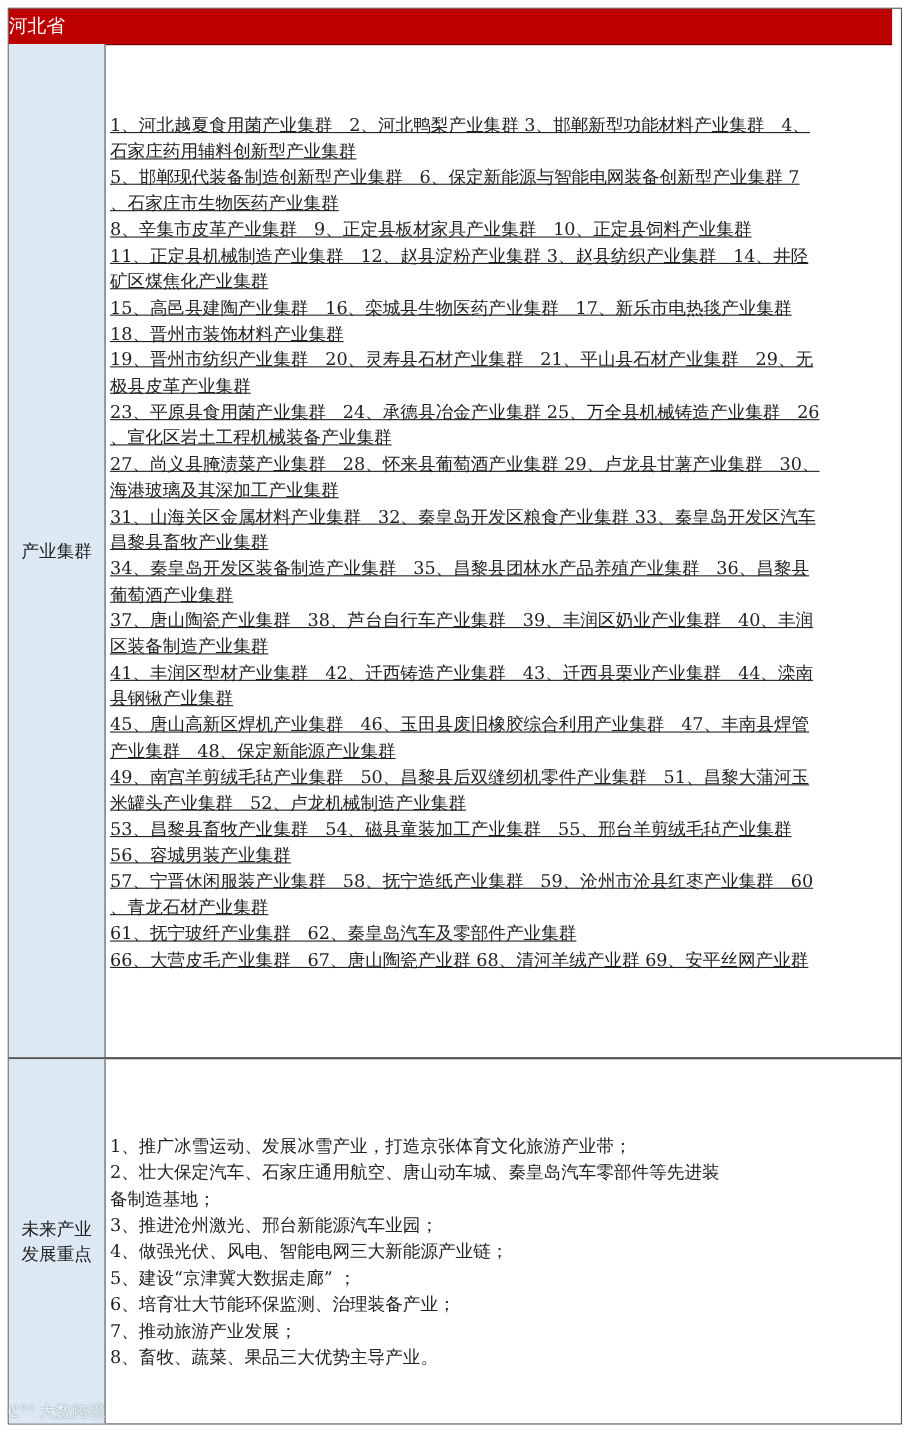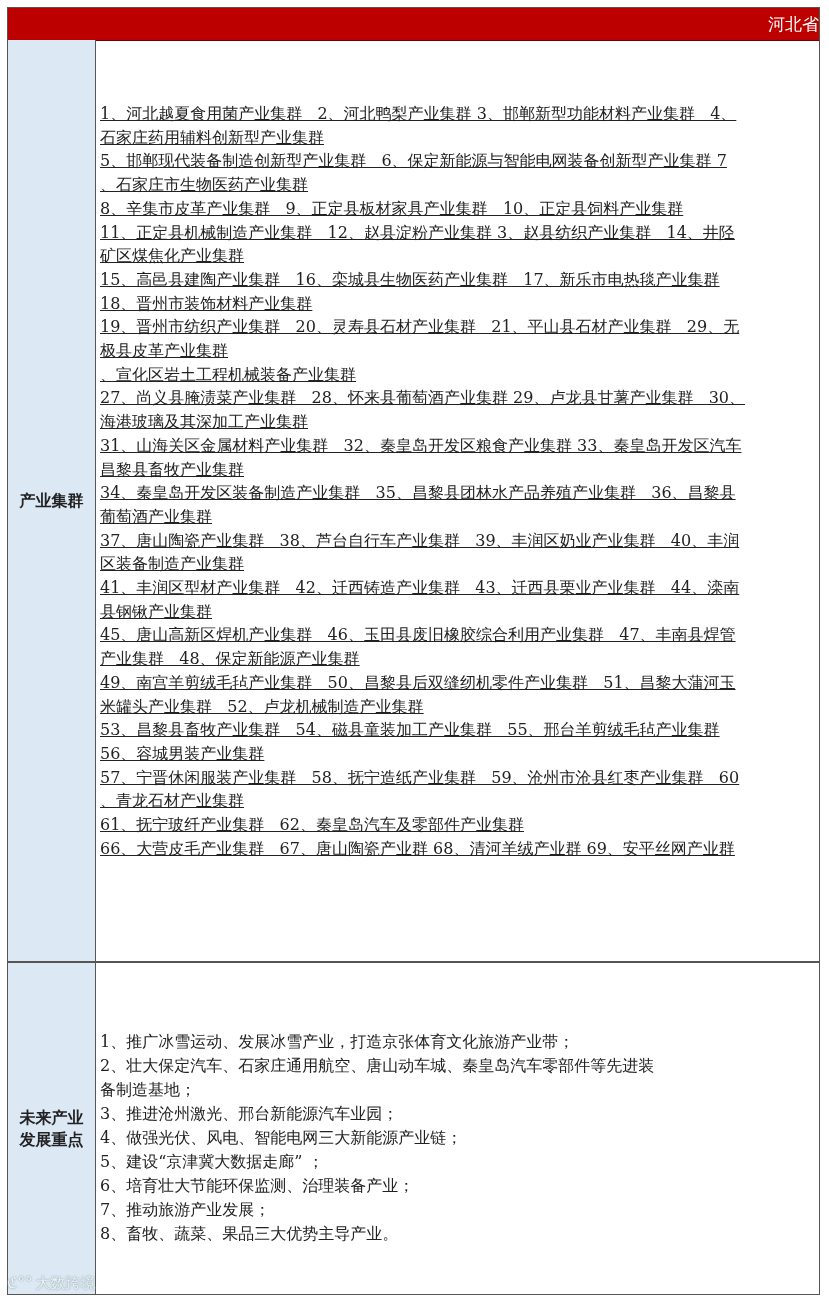--- a/index.html
+++ b/index.html
@@ -1,30 +1,30 @@
 <!DOCTYPE html>
 <html><head>
 <meta charset="utf-8">
 <style>
   html, body { margin: 0; padding: 0; background: #ffffff; }
   body { width: 829px; height: 1305px; position: relative; overflow: hidden;
          font-family: "DejaVu Serif", "Liberation Serif", serif; color: #222; }
   .table { position: absolute; left: 7px; top: 7px; width: 813px; height: 1288px;
            border: 1px solid #555; box-sizing: border-box; }
-  .header { position: absolute; left: 0; top: 0; right: 0; height: 32px;
-            background: #BC0000; color: #fff; text-align: right;
+  .header { position: absolute; left: 0; top: 0; right: 8px; height: 32px;
+            background: #BC0000; color: #fff; text-align: left;
             font-size: 17px; line-height: 32px; border-bottom: 1px solid #6b0000; }
   .row { position: absolute; left: 0; right: 0; }
   .row1 { top: 32px; height: 921px; border-bottom: 2px solid #555; }
   .row2 { top: 955px; bottom: 0; }
   .label { position: absolute; left: 0; top: 0; bottom: 0; width: 87px;
            background: #DCE8F4; border-right: 1px solid #555;
            display: flex; align-items: center; justify-content: center;
            font-size: 16px; line-height: 22px; text-align: center;
-           font-family: "DejaVu Sans", "Liberation Sans", sans-serif; color: #222; font-weight: bold; }
+           font-family: "DejaVu Sans", "Liberation Sans", sans-serif; color: #222; }
   .label span { display: block; padding: 0 4px; }
   .content { position: absolute; left: 89px; right: 0; top: 0; bottom: 0; }
   .clusters { position: absolute; left: 3px; top: 62px; width: 712px;
               font-size: 16px; line-height: 23.7px; margin: 0; padding: 0;
               list-style: none; }
   .clusters li { margin: 0; padding: 0; white-space: pre-wrap; text-decoration: underline; }
   .focus { position: absolute; left: 3px; top: 67px; width: 712px;
            font-size: 16px; line-height: 24px; margin: 0; padding: 0; list-style: none; }
   .focus li { margin: 0; padding: 0; }
   .watermark { position: absolute; left: 7px; top: 1274px; font-size: 15px;
@@ -51,20 +51,21 @@
         <li>石家庄药用辅料创新型产业集群</li>
         <li>5、邯郸现代装备制造创新型产业集群   6、保定新能源与智能电网装备创新型产业集群 7</li>
         <li>、石家庄市生物医药产业集群</li>
         <li>8、辛集市皮革产业集群   9、正定县板材家具产业集群   10、正定县饲料产业集群</li>
         <li>11、正定县机械制造产业集群   12、赵县淀粉产业集群 3、赵县纺织产业集群   14、井陉</li>
         <li>矿区煤焦化产业集群</li>
         <li>15、高邑县建陶产业集群   16、栾城县生物医药产业集群   17、新乐市电热毯产业集群</li>
         <li>18、晋州市装饰材料产业集群</li>
         <li>19、晋州市纺织产业集群   20、灵寿县石材产业集群   21、平山县石材产业集群   29、无</li>
         <li>极县皮革产业集群</li>
+        <li>23、平原县食用菌产业集群   24、承德县冶金产业集群 25、万全县机械铸造产业集群   26</li>
         <li>、宣化区岩土工程机械装备产业集群</li>
         <li>27、尚义县腌渍菜产业集群   28、怀来县葡萄酒产业集群 29、卢龙县甘薯产业集群   30、</li>
         <li>海港玻璃及其深加工产业集群</li>
         <li>31、山海关区金属材料产业集群   32、秦皇岛开发区粮食产业集群 33、秦皇岛开发区汽车</li>
         <li>昌黎县畜牧产业集群</li>
         <li>34、秦皇岛开发区装备制造产业集群   35、昌黎县团林水产品养殖产业集群   36、昌黎县</li>
         <li>葡萄酒产业集群</li>
         <li>37、唐山陶瓷产业集群   38、芦台自行车产业集群   39、丰润区奶业产业集群   40、丰润</li>
         <li>区装备制造产业集群</li>
         <li>41、丰润区型材产业集群   42、迁西铸造产业集群   43、迁西县栗业产业集群   44、滦南</li>

